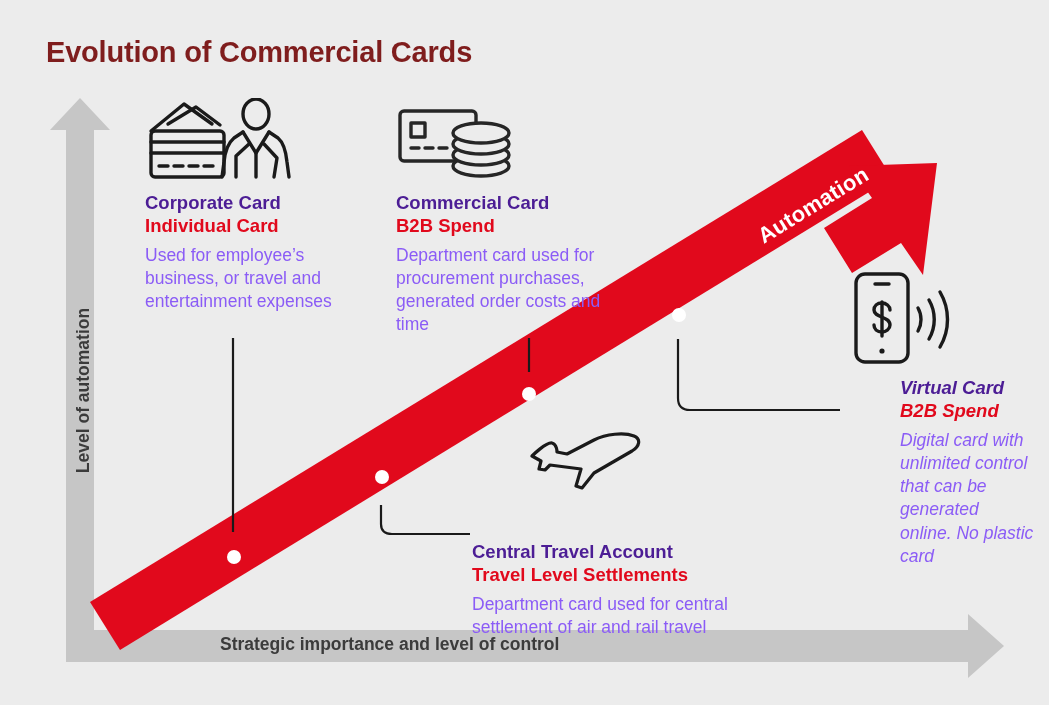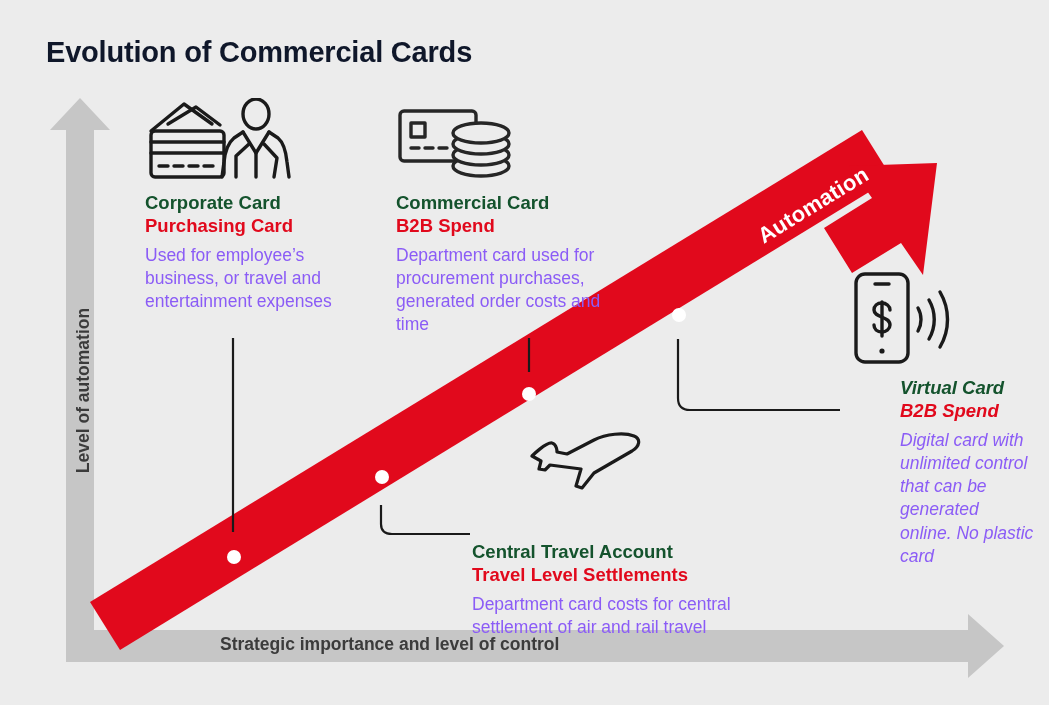--- a/index.html
+++ b/index.html
@@ -16,21 +16,21 @@
     font-family: "Liberation Sans", sans-serif;
   }
 
   
   #title {
     position: absolute;
     left: 46px;
     top: 36px;
     font-size: 29px;
     font-weight: bold;
-    color: #0f172a;
+    color: #7f1d1d;
     letter-spacing: -0.2px;
     white-space: nowrap;
   }
 
   
   #axes-svg, #arrow-svg, #connectors-svg {
     position: absolute;
     left: 0;
     top: 0;
     width: 1049px;
@@ -76,21 +76,21 @@
     letter-spacing: 0.3px;
   }
 
   
   .block {
     position: absolute;
   }
   .block .bt {
     font-size: 18.5px;
     font-weight: bold;
-    color: #14532d;
+    color: #4c1d95;
     line-height: 1.18;
     white-space: nowrap;
   }
   .block .bs {
     font-size: 18.5px;
     font-weight: bold;
     color: #e1091c;
     line-height: 1.18;
     margin-top: 1px;
     white-space: nowrap;
@@ -213,34 +213,34 @@
       <g fill="none" stroke="#1a1a1a" stroke-width="3.4" stroke-linecap="round">
         <path d="M66,38 C70,45 70,54 66,61"></path>
         <path d="M77,30 C84,42 84,57 77,69"></path>
         <path d="M88,22 C98,39 98,60 88,77"></path>
       </g>
     </svg>
   </div>
 
   <div class="block" id="block-corporate">
     <div class="bt">Corporate Card</div>
-    <div class="bs">Purchasing Card</div>
+    <div class="bs">Individual Card</div>
     <div class="bd">Used for employee’s business, or travel and entertainment expenses</div>
   </div>
 
   <div class="block" id="block-purchasing">
     <div class="bt">Commercial Card</div>
     <div class="bs">B2B Spend</div>
     <div class="bd">Department card used for procurement purchases, generated order costs and time</div>
   </div>
 
   <div class="block" id="block-travel">
     <div class="bt">Central Travel Account</div>
     <div class="bs">Travel Level Settlements</div>
-    <div class="bd">Department card costs for central settlement of air and rail travel</div>
+    <div class="bd">Department card used for central settlement of air and rail travel</div>
   </div>
 
   <div class="block" id="block-virtual">
     <div class="bt">Virtual Card</div>
     <div class="bs">B2B Spend</div>
     <div class="bd">Digital card with unlimited control that can be generated online. No plastic card</div>
   </div>
 
 </div>
 

